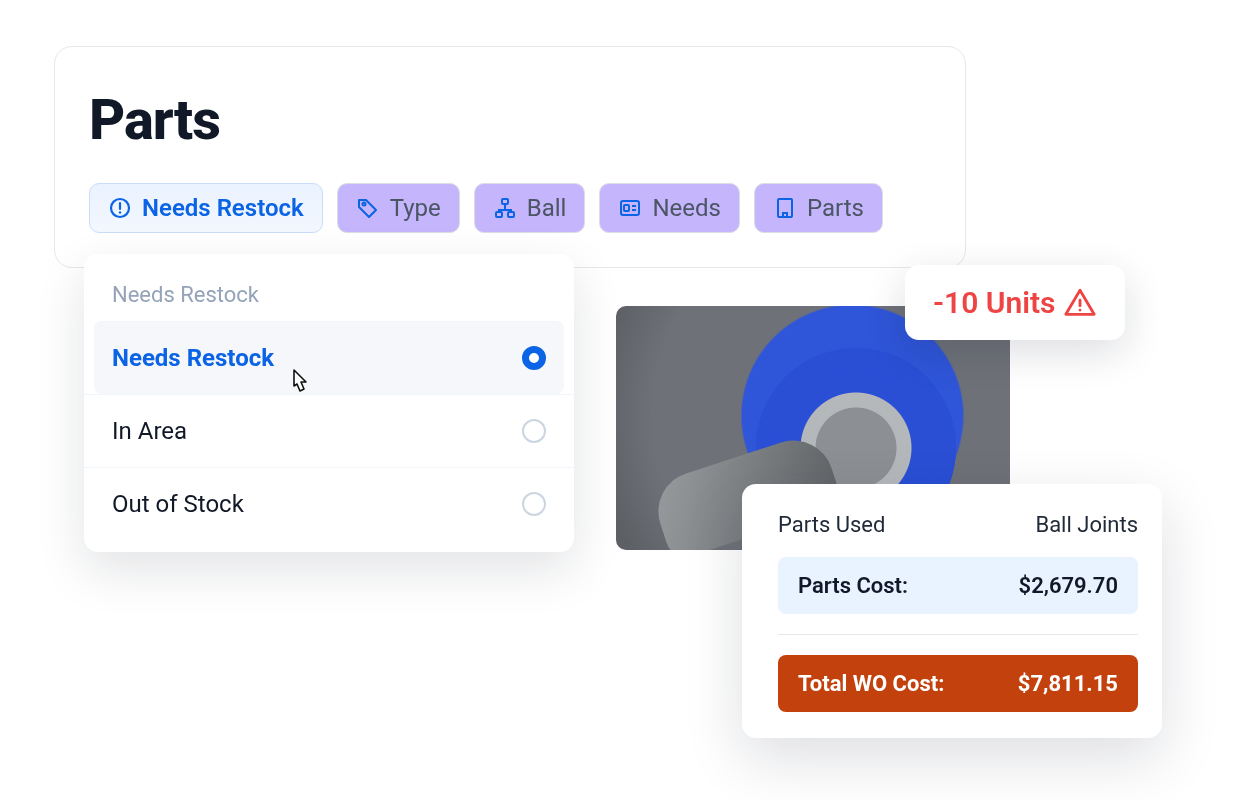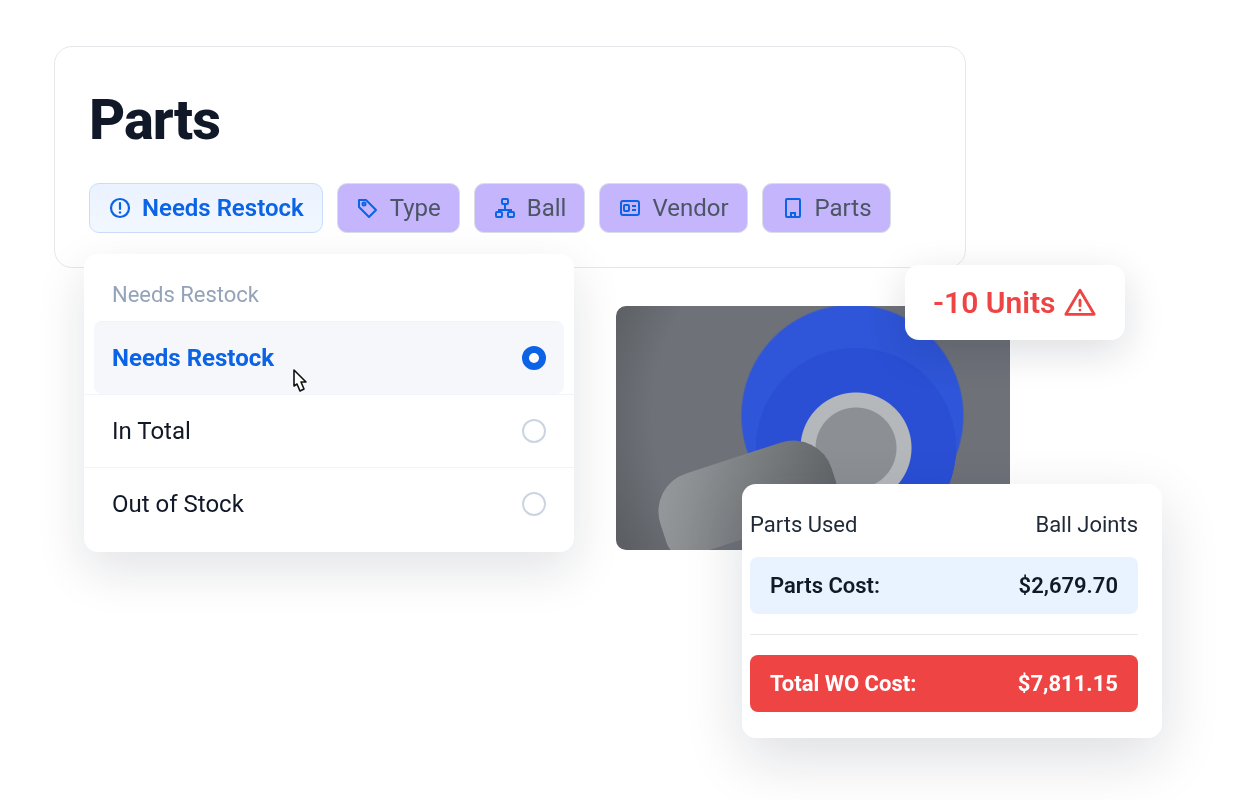--- a/index.html
+++ b/index.html
@@ -161,21 +161,21 @@
 
   
   .cost-card {
     position: absolute;
     left: 742px;
     top: 484px;
     width: 420px;
     background: #fff;
     border-radius: 14px;
     box-shadow: 0 20px 60px rgba(15,23,42,0.14);
-    padding: 28px 24px 26px 8px;
+    padding: 28px 24px 26px 36px;
   }
   .cost-header {
     display: flex;
     justify-content: space-between;
     font-size: 22px;
     color: #1f2937;
     margin-bottom: 20px;
   }
   .cost-row {
     display: flex;
@@ -191,21 +191,21 @@
     font-weight: 600;
     color: #111827;
   }
   .cost-row.divider {
     height: 1px;
     padding: 0;
     margin: 20px 0;
     background: #e5e7eb;
   }
   .cost-row.primary {
-    background: #ef4444;
+    background: #c2410c;
     color: #fff;
     font-weight: 700;
   }
 
   
   .cursor {
     position: absolute;
     left: 284px;
     top: 366px;
     pointer-events: none;
@@ -257,21 +257,21 @@
 
     <div class="filter-chip">
       <span class="ic">
         <svg width="24" height="24" viewBox="0 0 24 24" fill="none" stroke="#0b63e5" stroke-width="2">
             <rect x="3" y="5" width="18" height="14" rx="2"></rect>
             <rect x="6" y="9" width="5" height="6" rx="1"></rect>
             <line x1="14" y1="10" x2="18" y2="10"></line>
             <line x1="14" y1="14" x2="18" y2="14"></line>
           </svg>
       </span>
-      <span>Vendor</span>
+      <span>Needs</span>
     </div>
 
     <div class="filter-chip">
       <span class="ic">
         <svg width="24" height="24" viewBox="0 0 24 24" fill="none" stroke="#0b63e5" stroke-width="2">
             <rect x="5" y="3" width="14" height="18" rx="1"></rect>
             <line x1="9" y1="7" x2="9" y2="7.01"></line>
             <line x1="15" y1="7" x2="15" y2="7.01"></line>
             <line x1="9" y1="11" x2="9" y2="11.01"></line>
             <line x1="15" y1="11" x2="15" y2="11.01"></line>
@@ -287,21 +287,21 @@
 </div>
 
 <div class="dropdown">
   <div class="dropdown-title">Needs Restock</div>
 
   <div class="dropdown-item selected">
     <span>Needs Restock</span>
     <span class="radio on"></span>
   </div>
   <div class="dropdown-item">
-    <span>In Total</span>
+    <span>In Area</span>
     <span class="radio"></span>
   </div>
   <div class="dropdown-item">
     <span>Out of Stock</span>
     <span class="radio"></span>
   </div>
 </div>
 
 <div class="part-image">
   <div class="stem"></div>

